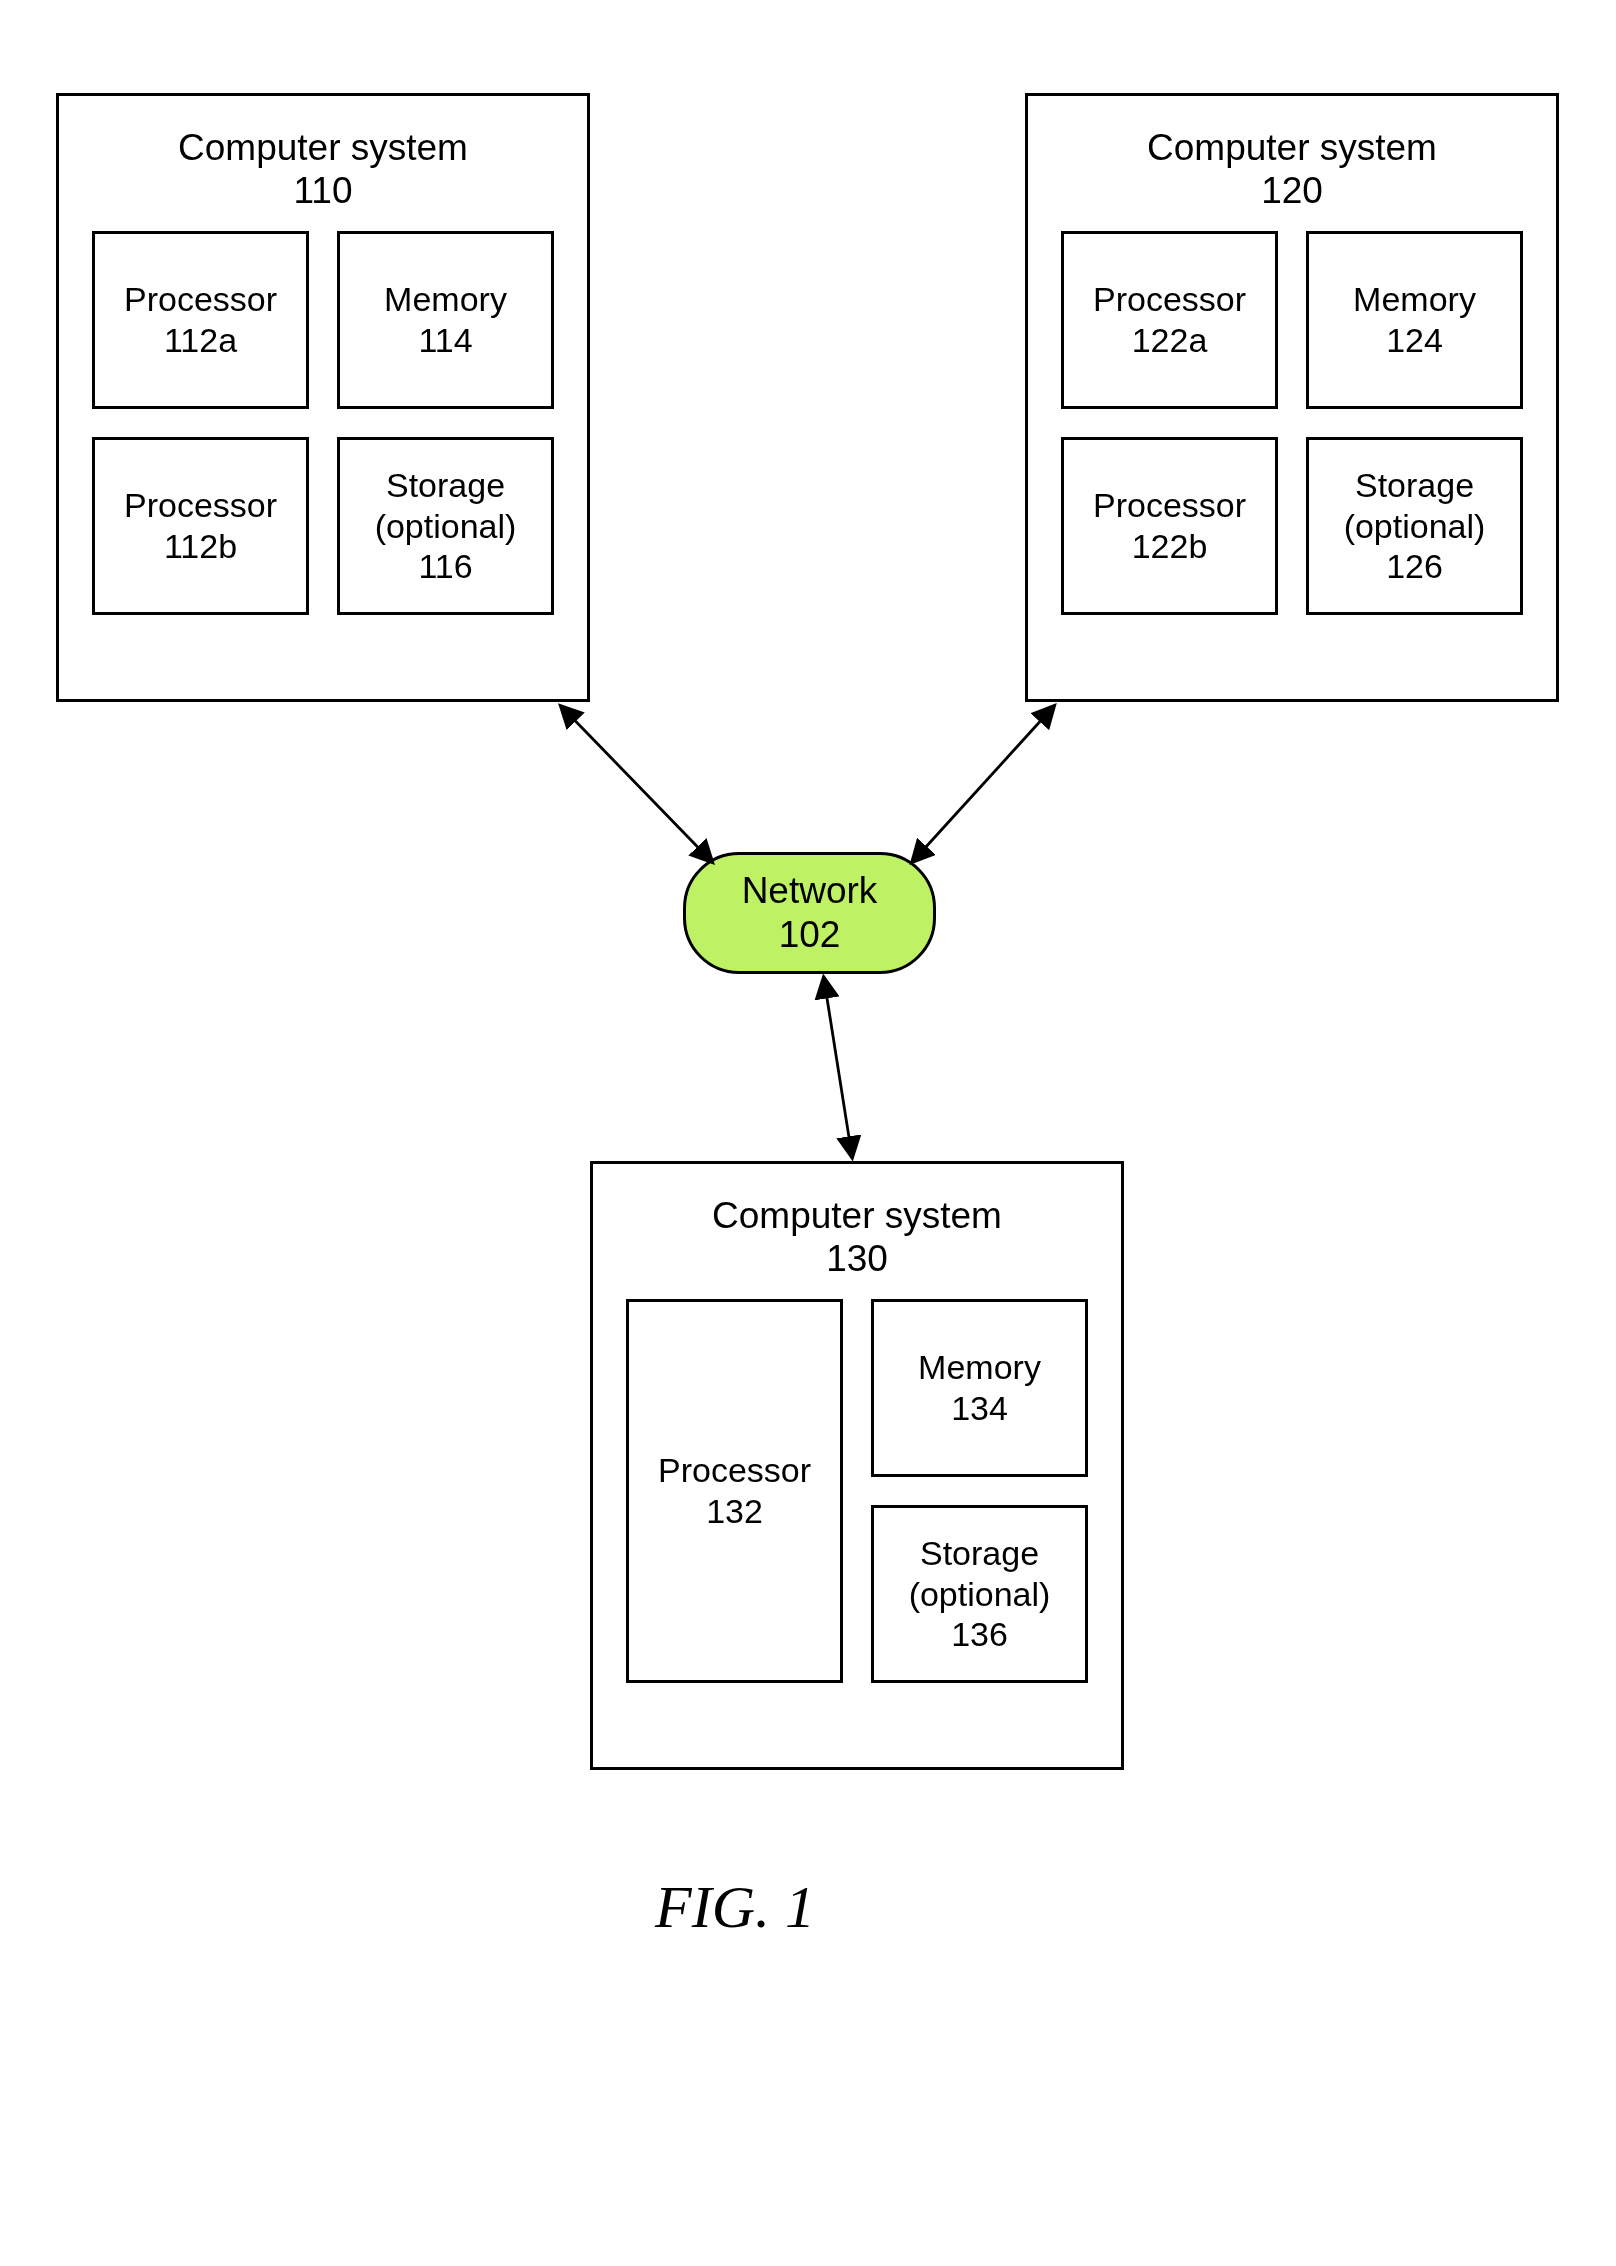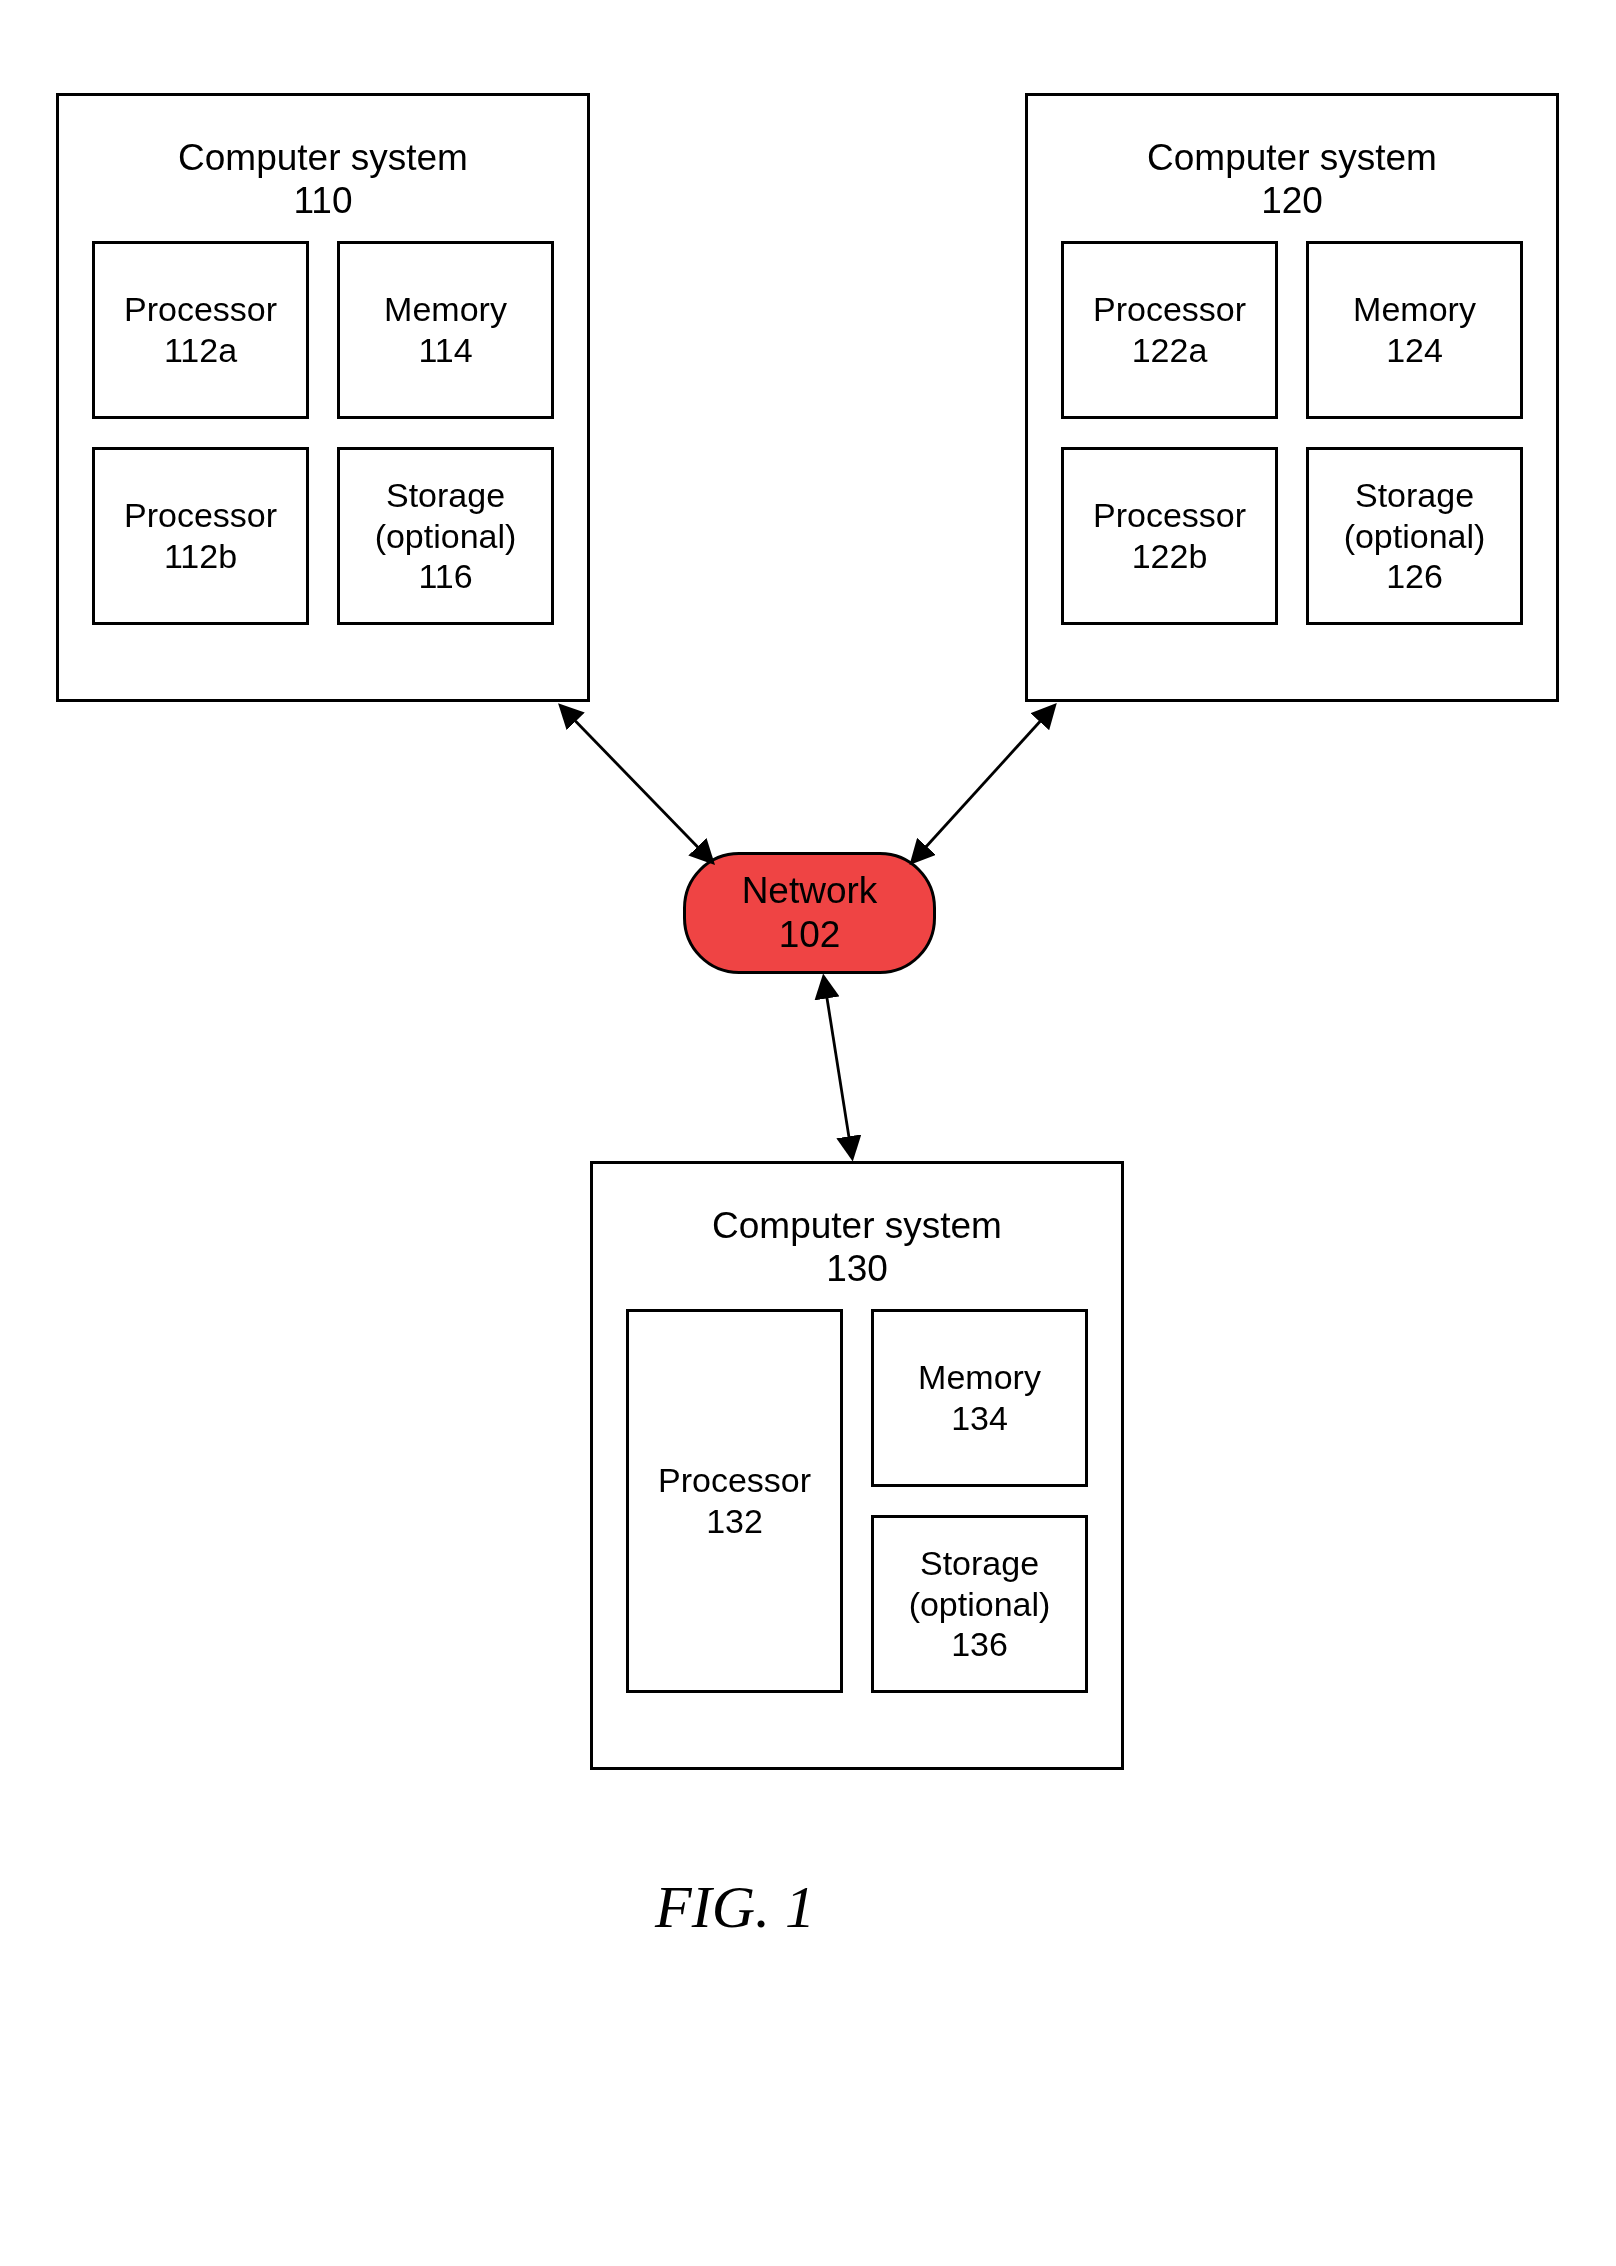--- a/index.html
+++ b/index.html
@@ -17,21 +17,21 @@
   }
   .system {
     position: absolute;
     border: 3.7px solid #000;
     background: #fff;
   }
   .system-title {
     text-align: center;
     font-size: 37px;
     line-height: 1.15;
-    margin-top: 41px;
+    margin-top: 31px;
     margin-bottom: 19px;
     white-space: pre-line;
   }
   .components {
     display: grid;
     gap: 28px 28px;
     padding: 0 33px 33px 33px;
   }
   .components.cols2 { grid-template-columns: 1fr 1fr; }
   .component {
@@ -43,21 +43,21 @@
     font-size: 34px;
     line-height: 1.2;
     white-space: pre-line;
     min-height: 178px;
     padding: 20px;
   }
   .network {
     position: absolute;
     border: 3.7px solid #000;
     border-radius: 56px;
-    background: #ef4444;
+    background: #bef264;
     text-align: center;
     font-size: 37px;
     line-height: 1.2;
     white-space: pre-line;
     display: flex;
     align-items: center;
     justify-content: center;
   }
   .fig-label {
     position: absolute;

